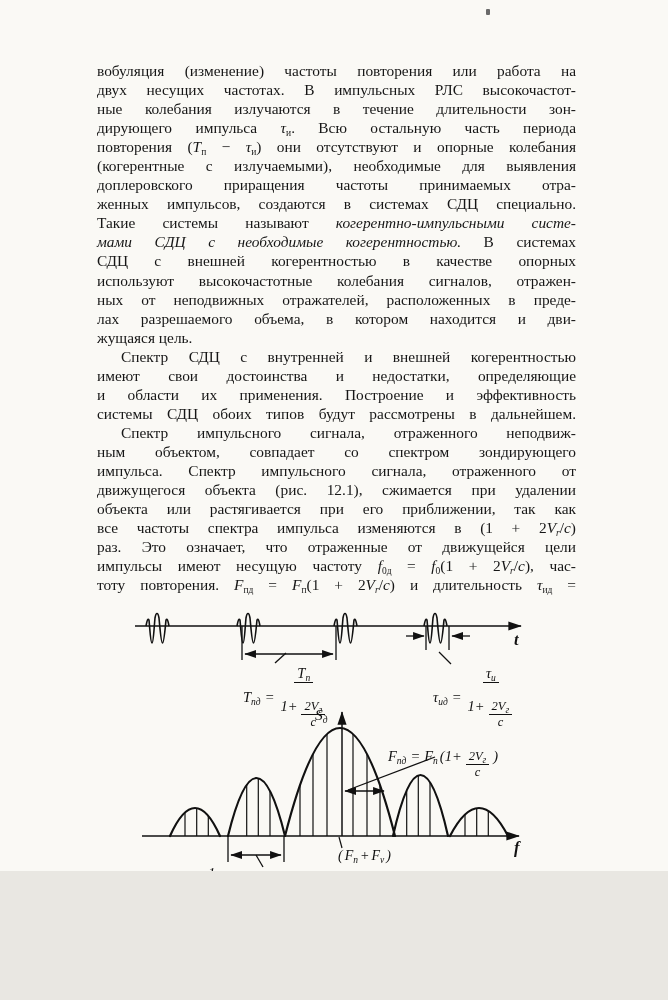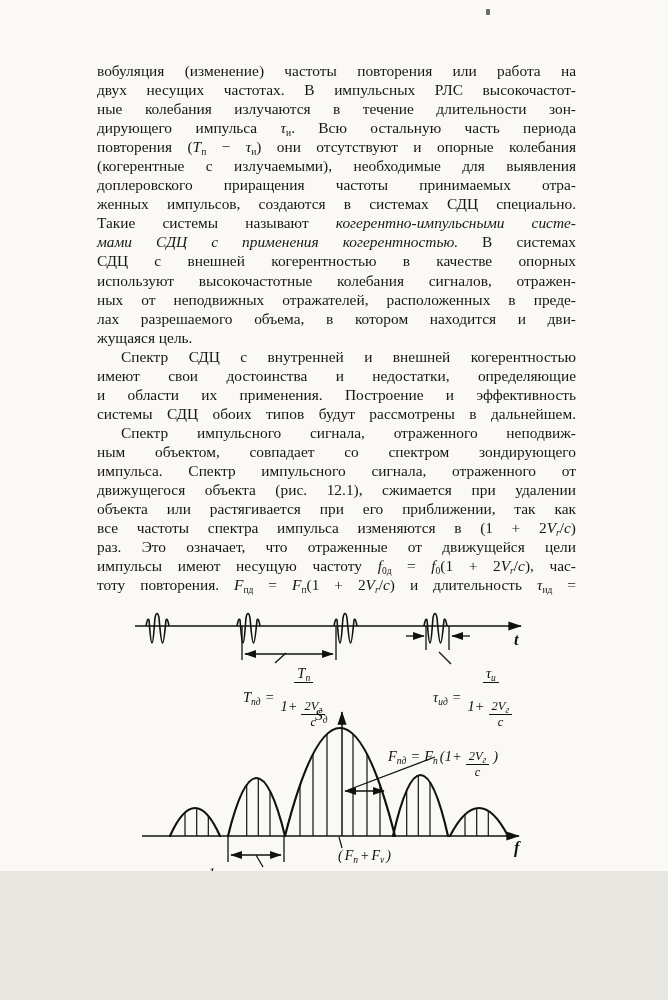--- a/index.html
+++ b/index.html
@@ -38,21 +38,21 @@
   <div class="text-block" id="text-block">
       <div class="line"><span>вобуляция (изменение) частоты повторения или работа на</span></div>
       <div class="line"><span>двух несущих частотах. В импульсных РЛС высокочастот-</span></div>
       <div class="line"><span>ные колебания излучаются в течение длительности зон-</span></div>
       <div class="line"><span>дирующего импульса </span><span class="it">τ</span><sub class="sb">и</sub><span>. Всю остальную часть периода</span></div>
       <div class="line"><span>повторения (</span><span class="it">T</span><sub class="sb">п</sub><span> − </span><span class="it">τ</span><sub class="sb">и</sub><span>) они отсутствуют и опорные колебания</span></div>
       <div class="line"><span>(когерентные с излучаемыми), необходимые для выявления</span></div>
       <div class="line"><span>доплеровского приращения частоты принимаемых отра-</span></div>
       <div class="line"><span>женных импульсов, создаются в системах СДЦ специально.</span></div>
       <div class="line"><span>Такие системы называют </span><span class="it">когерентно-импульсными систе-</span></div>
-      <div class="line"><span class="it">мами СДЦ с применения когерентностью.</span><span> В системах</span></div>
+      <div class="line"><span class="it">мами СДЦ с необходимые когерентностью.</span><span> В системах</span></div>
       <div class="line"><span>СДЦ с внешней когерентностью в качестве опорных</span></div>
       <div class="line"><span>используют высокочастотные колебания сигналов, отражен-</span></div>
       <div class="line"><span>ных от неподвижных отражателей, расположенных в преде-</span></div>
       <div class="line"><span>лах разрешаемого объема, в котором находится и дви-</span></div>
       <div class="line last"><span>жущаяся цель.</span></div>
       <div class="line indent"><span>Спектр СДЦ с внутренней и внешней когерентностью</span></div>
       <div class="line"><span>имеют свои достоинства и недостатки, определяющие</span></div>
       <div class="line"><span>и области их применения. Построение и эффективность</span></div>
       <div class="line"><span>системы СДЦ обоих типов будут рассмотрены в дальнейшем.</span></div>
       <div class="line indent"><span>Спектр импульсного сигнала, отраженного неподвиж-</span></div>

